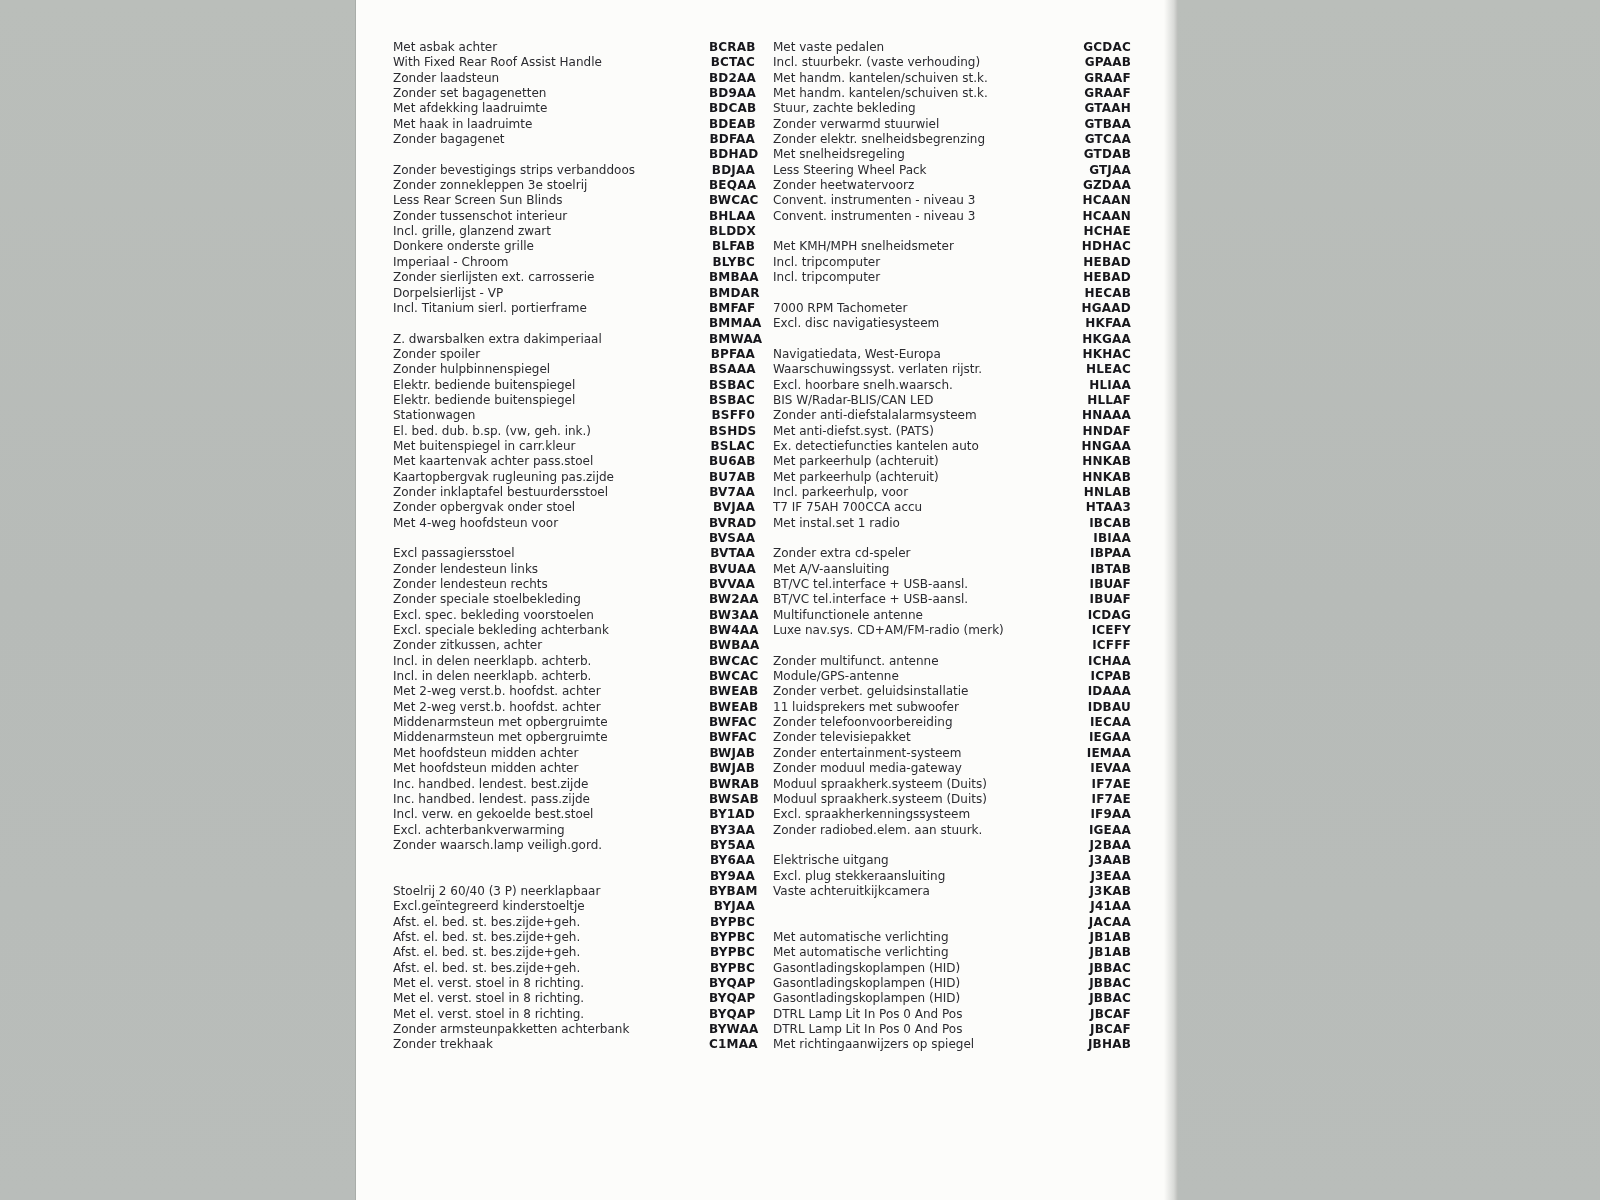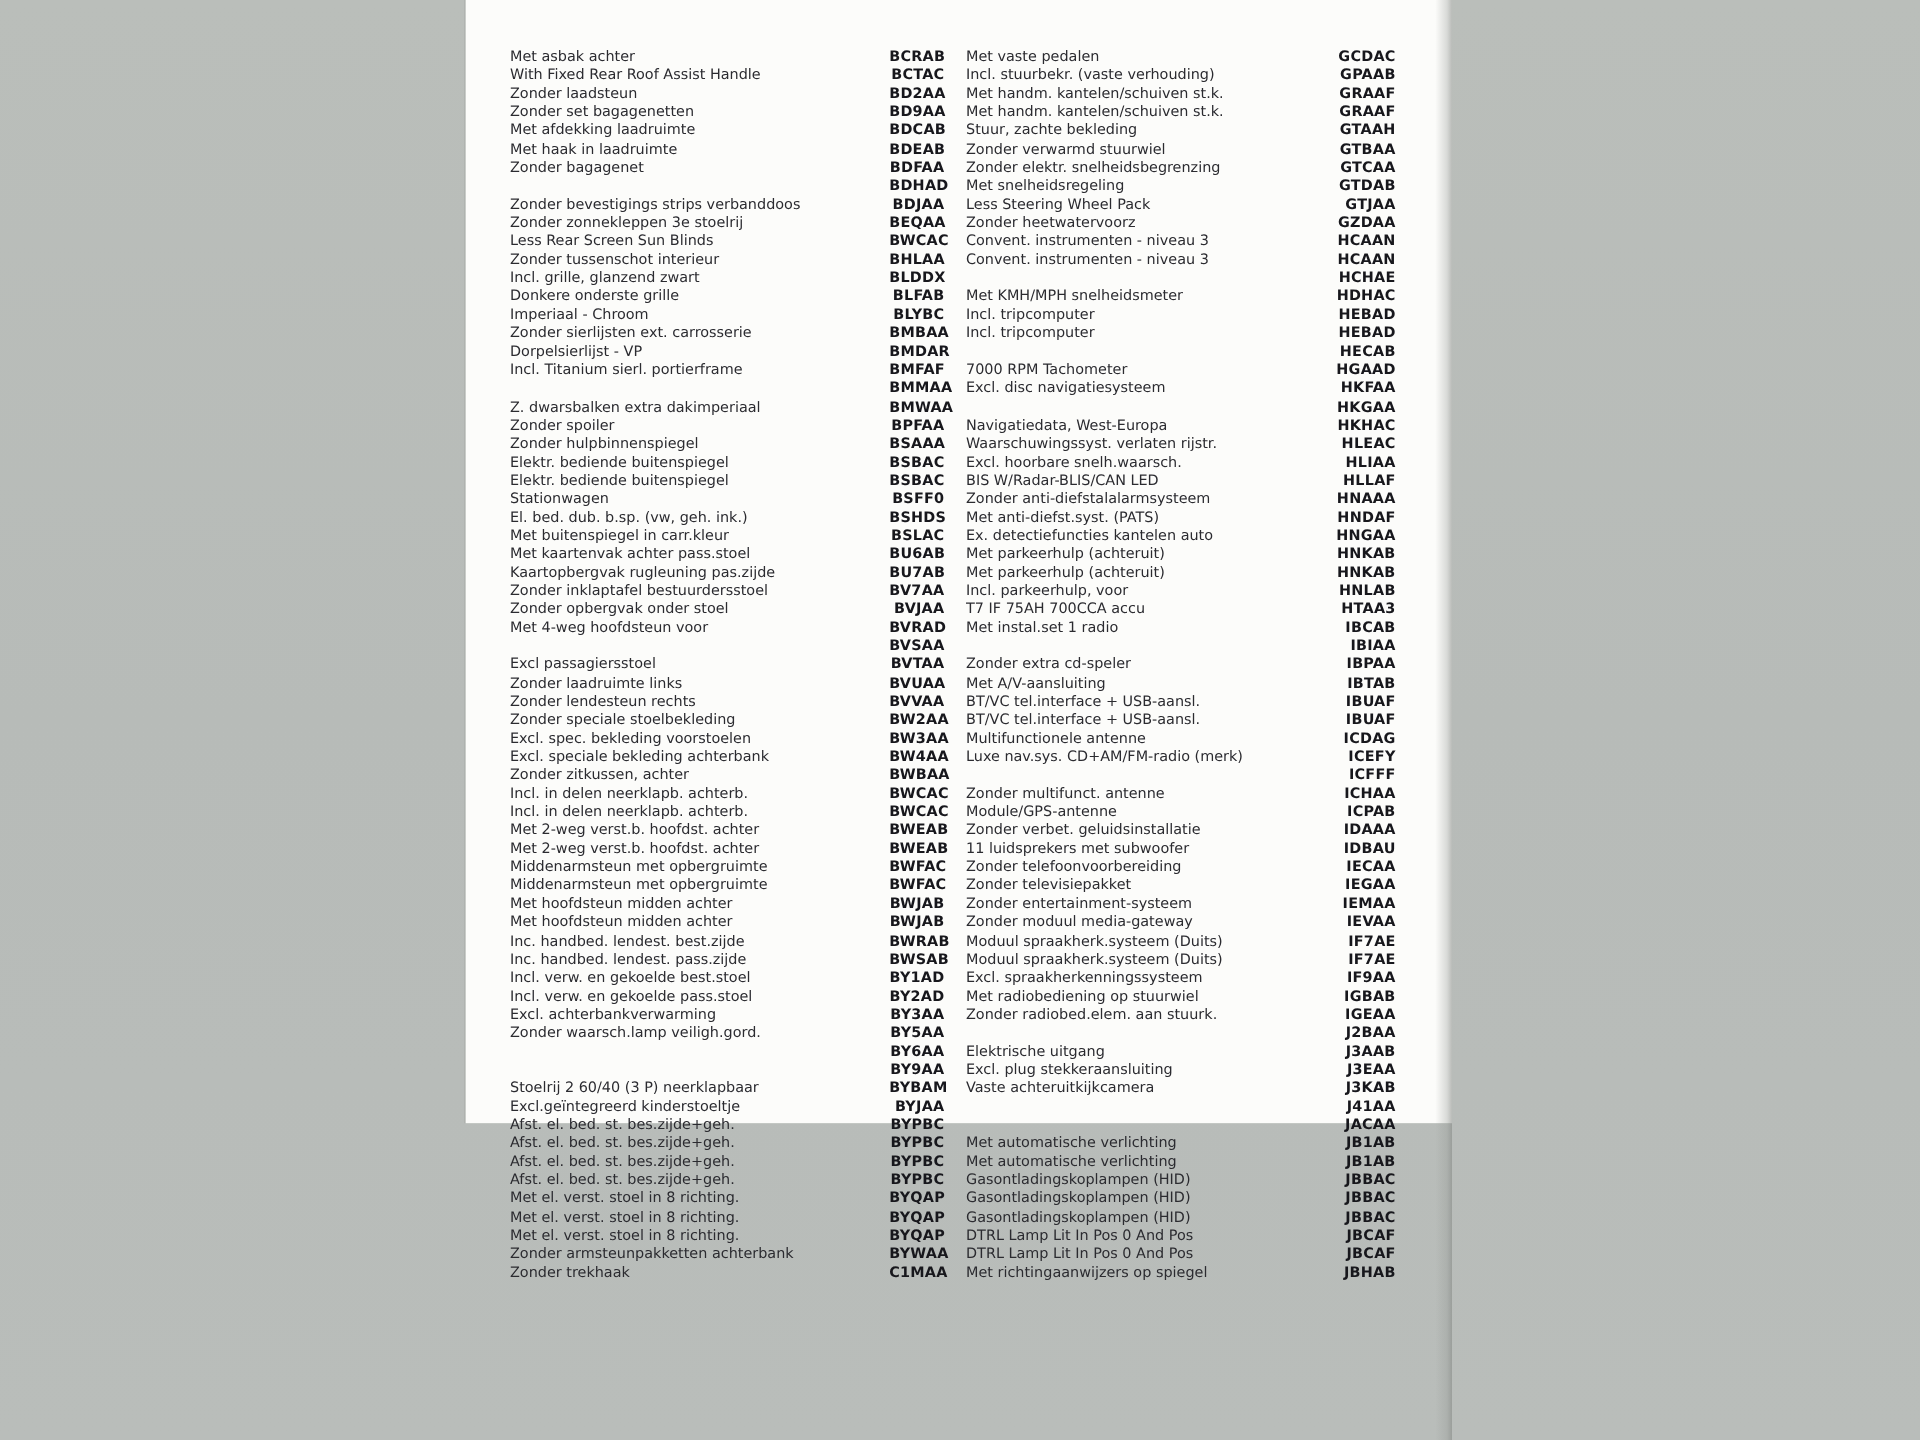--- a/index.html
+++ b/index.html
@@ -9,22 +9,22 @@
     background: #b9bdba;
     overflow: hidden;
     font-family: "DejaVu Sans", "Liberation Sans", sans-serif;
   }
   .scan-surround {
     position: absolute; left: 0; top: 0;
     width: 1600px; height: 1200px;
     background: linear-gradient(180deg, #babeba 0%, #b7bbb8 50%, #b9bdba 100%);
   }
   .page {
-    position: absolute; left: 388px; top: 0;
-    width: 822px; height: 936px;
+    position: absolute; left: 356px; top: 0;
+    width: 822px; height: 1200px;
     background: #fcfcfa;
     box-shadow: -1px 0 0 #a9ada9;
   }
   .page-edge-shadow {
     position: absolute; right: 0; top: 0;
     width: 14px; height: 1200px;
     background: linear-gradient(90deg, rgba(252,252,250,0) 0%, rgba(150,154,150,0.35) 70%, rgba(130,134,130,0.55) 100%);
   }
   .options-table {
     position: absolute; left: 37px; top: 40px;
@@ -288,21 +288,21 @@
           <span class="code">IBIAA</span>
         </div>
         <div class="row">
           <span class="desc">Excl passagiersstoel</span>
           <span class="code">BVTAA</span>
           <span class="spacer"></span>
           <span class="desc">Zonder extra cd-speler</span>
           <span class="code">IBPAA</span>
         </div>
         <div class="row">
-          <span class="desc">Zonder laadruimte links</span>
+          <span class="desc">Zonder lendesteun links</span>
           <span class="code">BVUAA</span>
           <span class="spacer"></span>
           <span class="desc">Met A/V-aansluiting</span>
           <span class="code">IBTAB</span>
         </div>
         <div class="row">
           <span class="desc">Zonder lendesteun rechts</span>
           <span class="code">BVVAA</span>
           <span class="spacer"></span>
           <span class="desc">BT/VC tel.interface + USB-aansl.</span>
@@ -405,27 +405,20 @@
           <span class="spacer"></span>
           <span class="desc">Moduul spraakherk.systeem (Duits)</span>
           <span class="code">IF7AE</span>
         </div>
         <div class="row">
           <span class="desc">Incl. verw. en gekoelde best.stoel</span>
           <span class="code">BY1AD</span>
           <span class="spacer"></span>
           <span class="desc">Excl. spraakherkenningssysteem</span>
           <span class="code">IF9AA</span>
-        </div>
-        <div class="row">
-          <span class="desc">Incl. verw. en gekoelde pass.stoel</span>
-          <span class="code">BY2AD</span>
-          <span class="spacer"></span>
-          <span class="desc">Met radiobediening op stuurwiel</span>
-          <span class="code">IGBAB</span>
         </div>
         <div class="row">
           <span class="desc">Excl. achterbankverwarming</span>
           <span class="code">BY3AA</span>
           <span class="spacer"></span>
           <span class="desc">Zonder radiobed.elem. aan stuurk.</span>
           <span class="code">IGEAA</span>
         </div>
         <div class="row">
           <span class="desc">Zonder waarsch.lamp veiligh.gord.</span>

